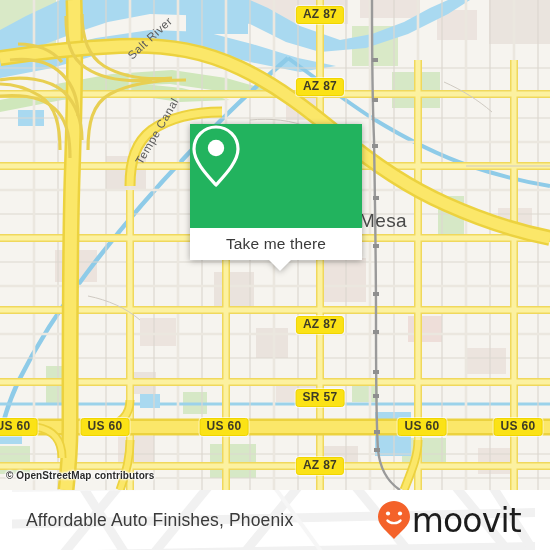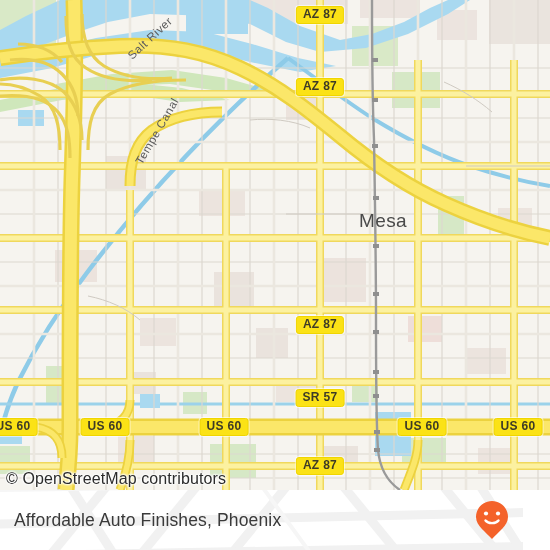--- a/index.html
+++ b/index.html
@@ -11,23 +11,23 @@
   }
   .app{position:relative;width:550px;height:550px;overflow:hidden;}
 
   
   .map{position:absolute;left:0;top:0;width:550px;height:490px;overflow:hidden;background:#f6f4ef;}
   .map svg{position:absolute;left:0;top:0;}
 
   
   .attrib{
     position:absolute;left:6px;top:470px;
-    font-size:16px;color:#2b2b2b;letter-spacing:.1px;
+    font-size:10px;color:#2b2b2b;letter-spacing:.1px;
     text-shadow:0 0 3px #fff,0 0 3px #fff,0 0 2px #fff,1px 0 2px #fff,-1px 0 2px #fff;
-    white-space:nowrap;z-index:40;
+    white-space:nowrap;z-index:40;font-weight:bold;
   }
 
   
   .shield{
     position:absolute;z-index:30;
     background:#fbe216;border:1.6px solid #f0d500;border-radius:3px;
     color:#3d3b27;font-size:12px;font-weight:bold;letter-spacing:.3px;
     padding:1px 6px 2px 6px;line-height:13px;
     white-space:nowrap;transform:translate(-50%,-50%);
     box-shadow:0 0 0 1px rgba(255,255,255,.55);
@@ -56,21 +56,21 @@
   }
   .card-foot-label{font-size:15.5px;color:#3a3a3a;letter-spacing:.15px;}
   .card-tip{
     position:absolute;left:79px;bottom:-11px;width:0;height:0;
     border-left:11px solid transparent;border-right:11px solid transparent;
     border-top:11px solid #ffffff;
   }
 
   
   .bottombar{
-    position:absolute;left:0;top:490px;width:523px;height:60px;
+    position:absolute;left:12px;top:490px;width:523px;height:60px;
     background:#ffffff;overflow:hidden;
   }
   .bottombar .wm{position:absolute;left:0;top:-30px;opacity:1;}
   .bar-title{
     position:absolute;left:14px;top:50%;transform:translateY(-50%);
     font-size:17.5px;color:#3a3a3a;letter-spacing:.15px;white-space:nowrap;z-index:3;
   }
   .brand{
     position:absolute;right:14px;top:50%;transform:translateY(-50%);
     display:flex;align-items:center;z-index:3;
@@ -278,20 +278,32 @@
     <div class="shield" style="left:320px;top:398px">SR 57</div>
     <div class="shield" style="left:320px;top:466px">AZ 87</div>
     <div class="shield" style="left:13px;top:427px">US 60</div>
     <div class="shield" style="left:105px;top:427px">US 60</div>
     <div class="shield" style="left:224px;top:427px">US 60</div>
     <div class="shield" style="left:422px;top:427px">US 60</div>
     <div class="shield" style="left:518px;top:427px">US 60</div>
 
     <div class="attrib">© OpenStreetMap contributors</div>
 
+    <div class="card">
+      <div class="card-top">
+        <svg width="52" height="64" viewBox="0 0 52 64">
+          <path d="M26 3 C13.8 3 4 12.8 4 25 C4 38 18 52 26 61 C34 52 48 38 48 25 C48 12.8 38.2 3 26 3 Z" fill="none" stroke="#ffffff" stroke-width="3.2" stroke-linejoin="round"></path>
+          <circle cx="26" cy="24" r="8.2" fill="#ffffff"></circle>
+        </svg>
+      </div>
+      <div class="card-foot">
+        <span class="card-foot-label">Take me there</span>
+        <span class="card-tip"></span>
+      </div>
+    </div>
 
   </div>
 
   <div class="bottombar">
 
     <svg class="wm" width="550" height="120" viewBox="0 0 550 120">
       <g stroke="#f1f1f1" stroke-width="9" fill="none" stroke-linecap="round">
         <path d="M30,120 L120,10"></path>
         <path d="M120,120 L210,10"></path>
         <path d="M210,120 L300,10"></path>
@@ -310,17 +322,18 @@
 
     <div class="bar-title">Affordable Auto Finishes, Phoenix</div>
 
     <div class="brand">
       <svg width="34" height="40" viewBox="0 0 34 40">
         <path d="M17 1 C8.2 1 1 8.2 1 17 C1 26 11 32 17 39 C23 32 33 26 33 17 C33 8.2 25.8 1 17 1 Z" fill="#f4622a"></path>
         <circle cx="11" cy="13.5" r="2.1" fill="#ffffff"></circle>
         <circle cx="23" cy="13.5" r="2.1" fill="#ffffff"></circle>
         <path d="M10.5 20.5 C13 24 21 24 23.5 20.5" stroke="#ffffff" stroke-width="2.4" fill="none" stroke-linecap="round"></path>
       </svg>
+      <span class="brand-word">moovit</span>
     </div>
 
   </div>
 
 </div>
 
 </body></html>

